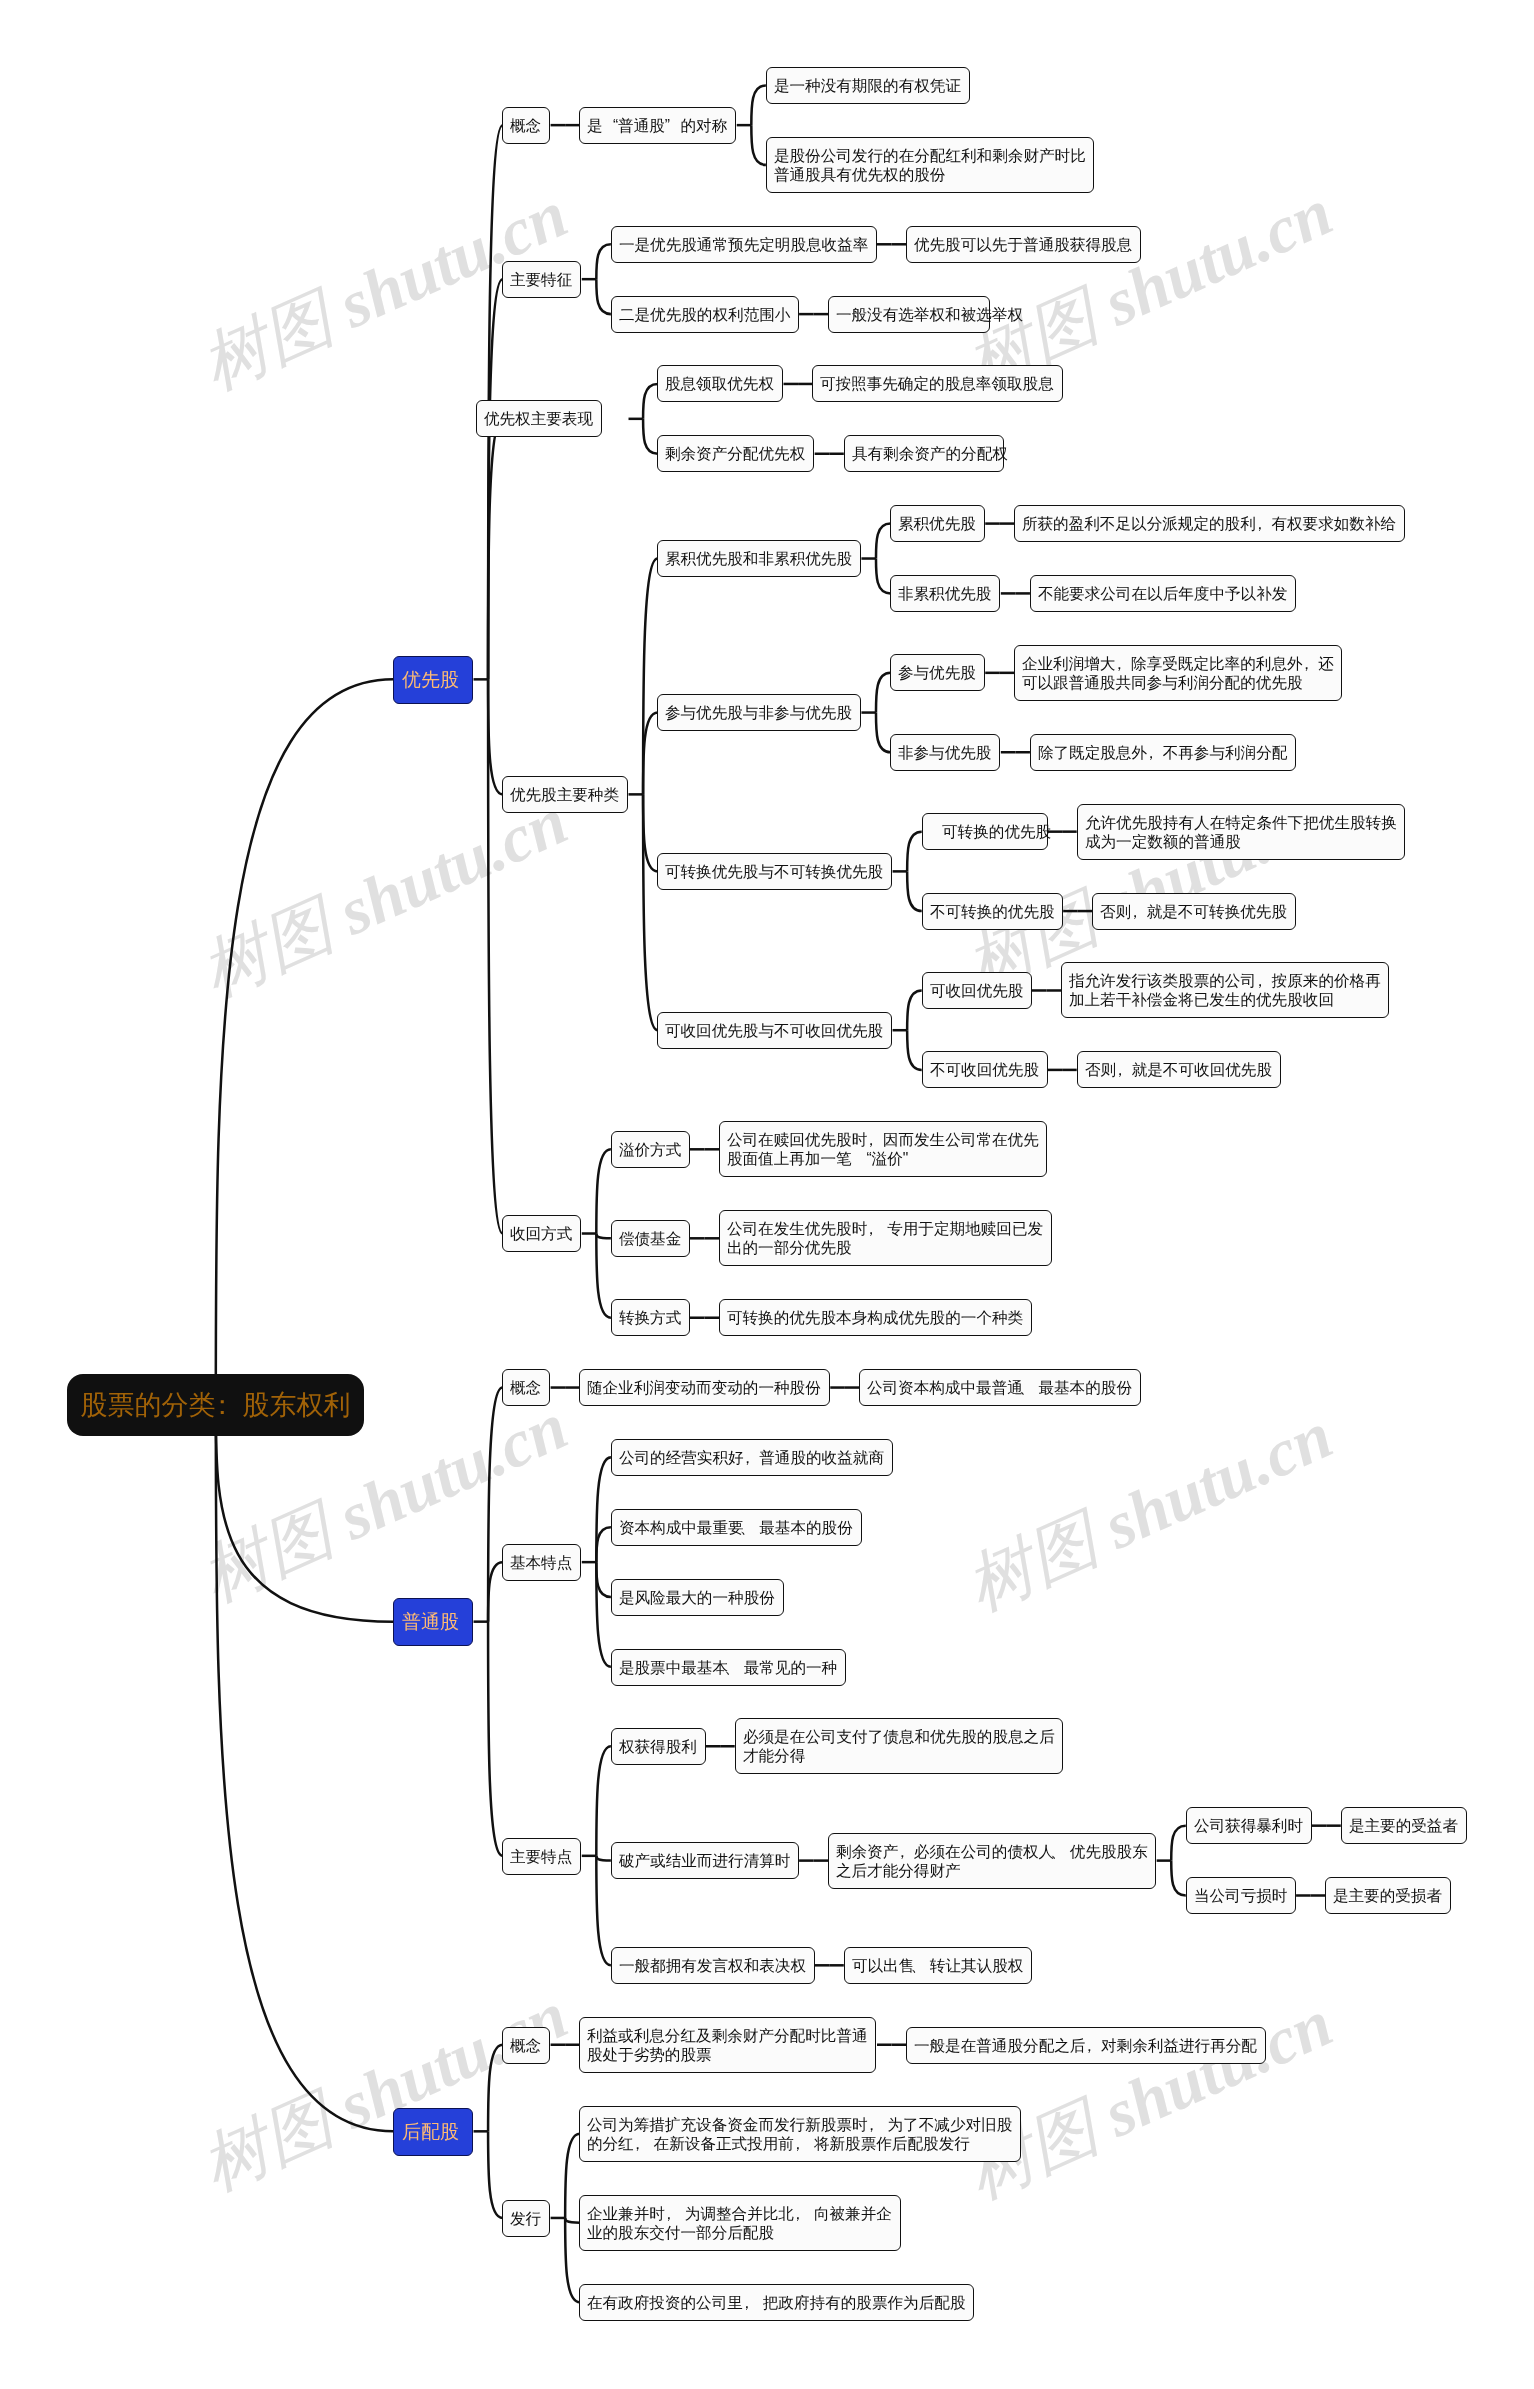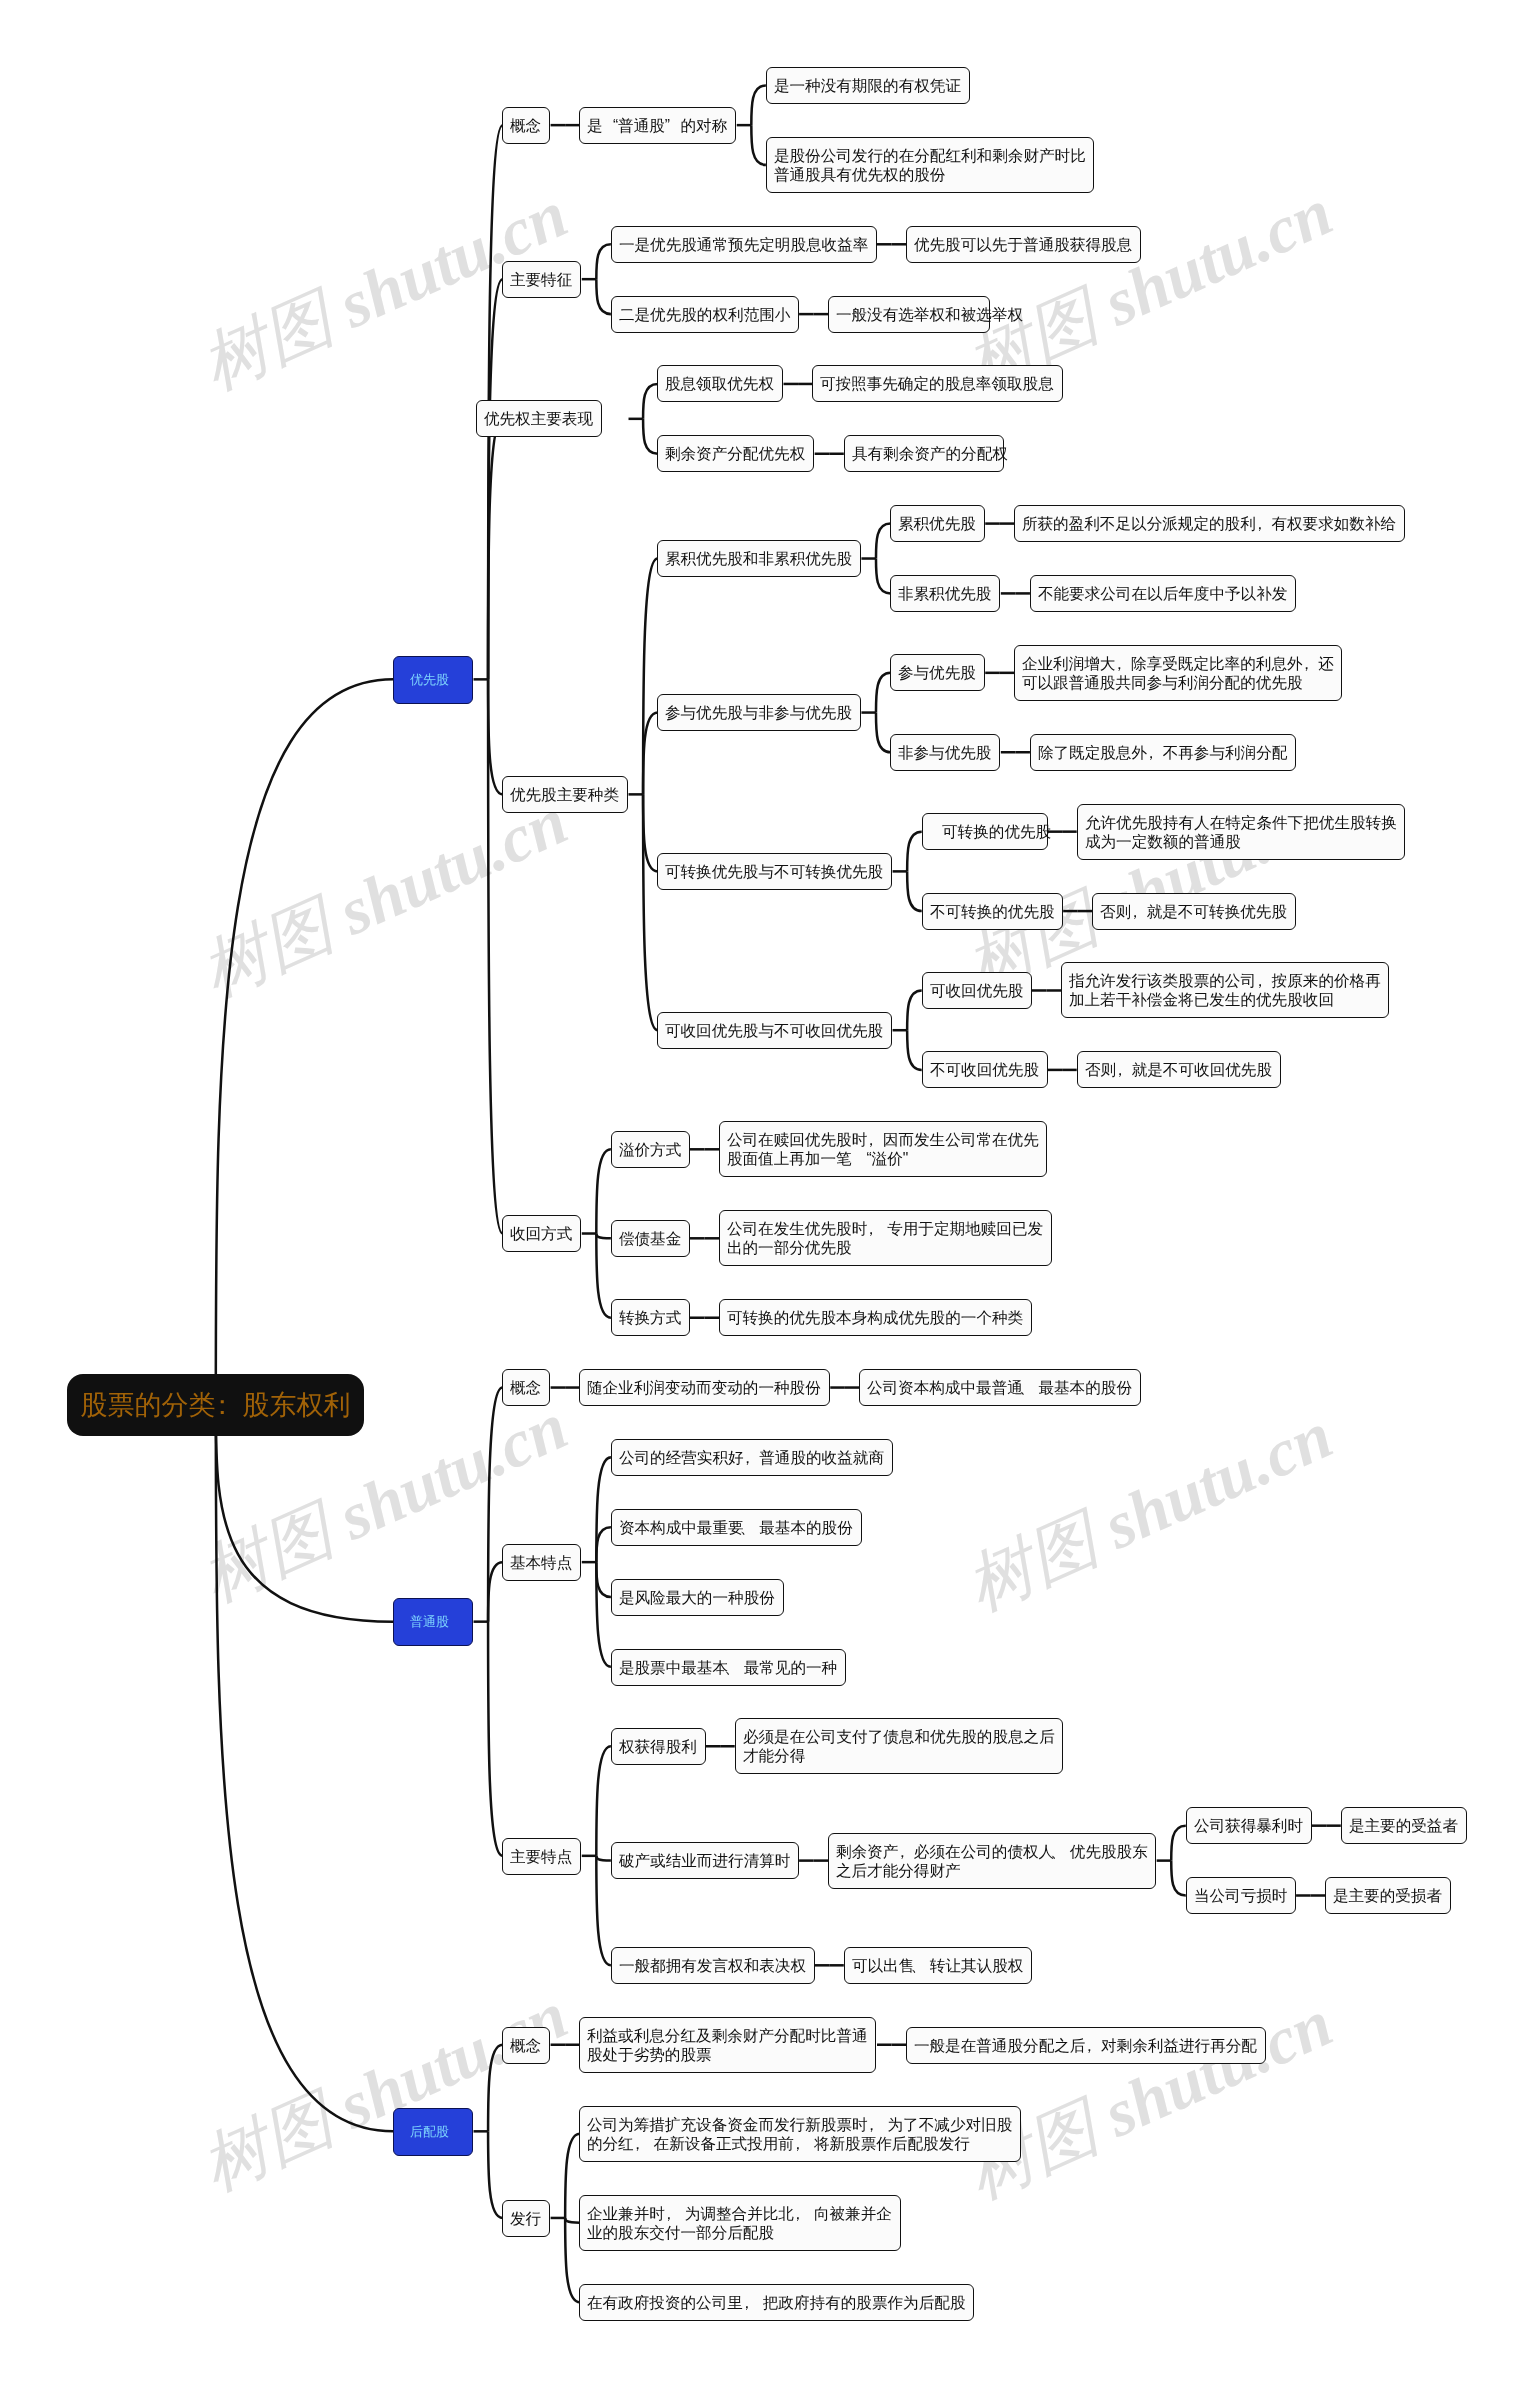--- a/index.html
+++ b/index.html
@@ -5,22 +5,22 @@
 html,body{margin:0;padding:0;background:#ffffff;}
 #stage{position:relative;width:1535px;height:2389px;overflow:hidden;background:#fff;
   font-family:"Liberation Sans",sans-serif;}
 svg.links{position:absolute;left:0;top:0;width:1535px;height:2389px;}
 .node{position:absolute;box-sizing:border-box;display:flex;flex-direction:column;
   justify-content:center;
   border:1.4px solid #111;border-radius:6px;background:#fbfbfb;color:#111;
   font-size:15.6px;line-height:19px;padding:0 6.9px;white-space:pre;}
 .node.root{border:none;background:#101010;color:#a16207;font-size:27px;line-height:32px;
   border-radius:16px;padding:0 13.5px;}
-.node.branch{background:#2540D9;color:#7dd3fc;font-size:13px;line-height:24px;
-  border:1.7px solid #0c1252;border-radius:6px;padding:0 16px;}
+.node.branch{background:#2540D9;color:#fdba74;font-size:19px;line-height:24px;
+  border:1.7px solid #0c1252;border-radius:6px;padding:0 8px;}
 .fw{display:inline-block;width:1em;font-style:normal;text-align:right;}
 .fw.fwc{text-align:left;}
 .cj{display:inline-block;width:1em;font-style:normal;text-align:left;overflow:visible;}
 .cj>b{font-weight:inherit;display:inline-block;margin-left:-0.25em;}
 .wm{position:absolute;color:#e0e0e0;font-size:67px;font-style:italic;font-weight:700;
   white-space:nowrap;user-select:none;font-family:"Liberation Serif",serif;
   transform-origin:0 100%;transform:rotate(-24deg);}
 .wmcjk{font-weight:500;}
 </style>
 </head>

